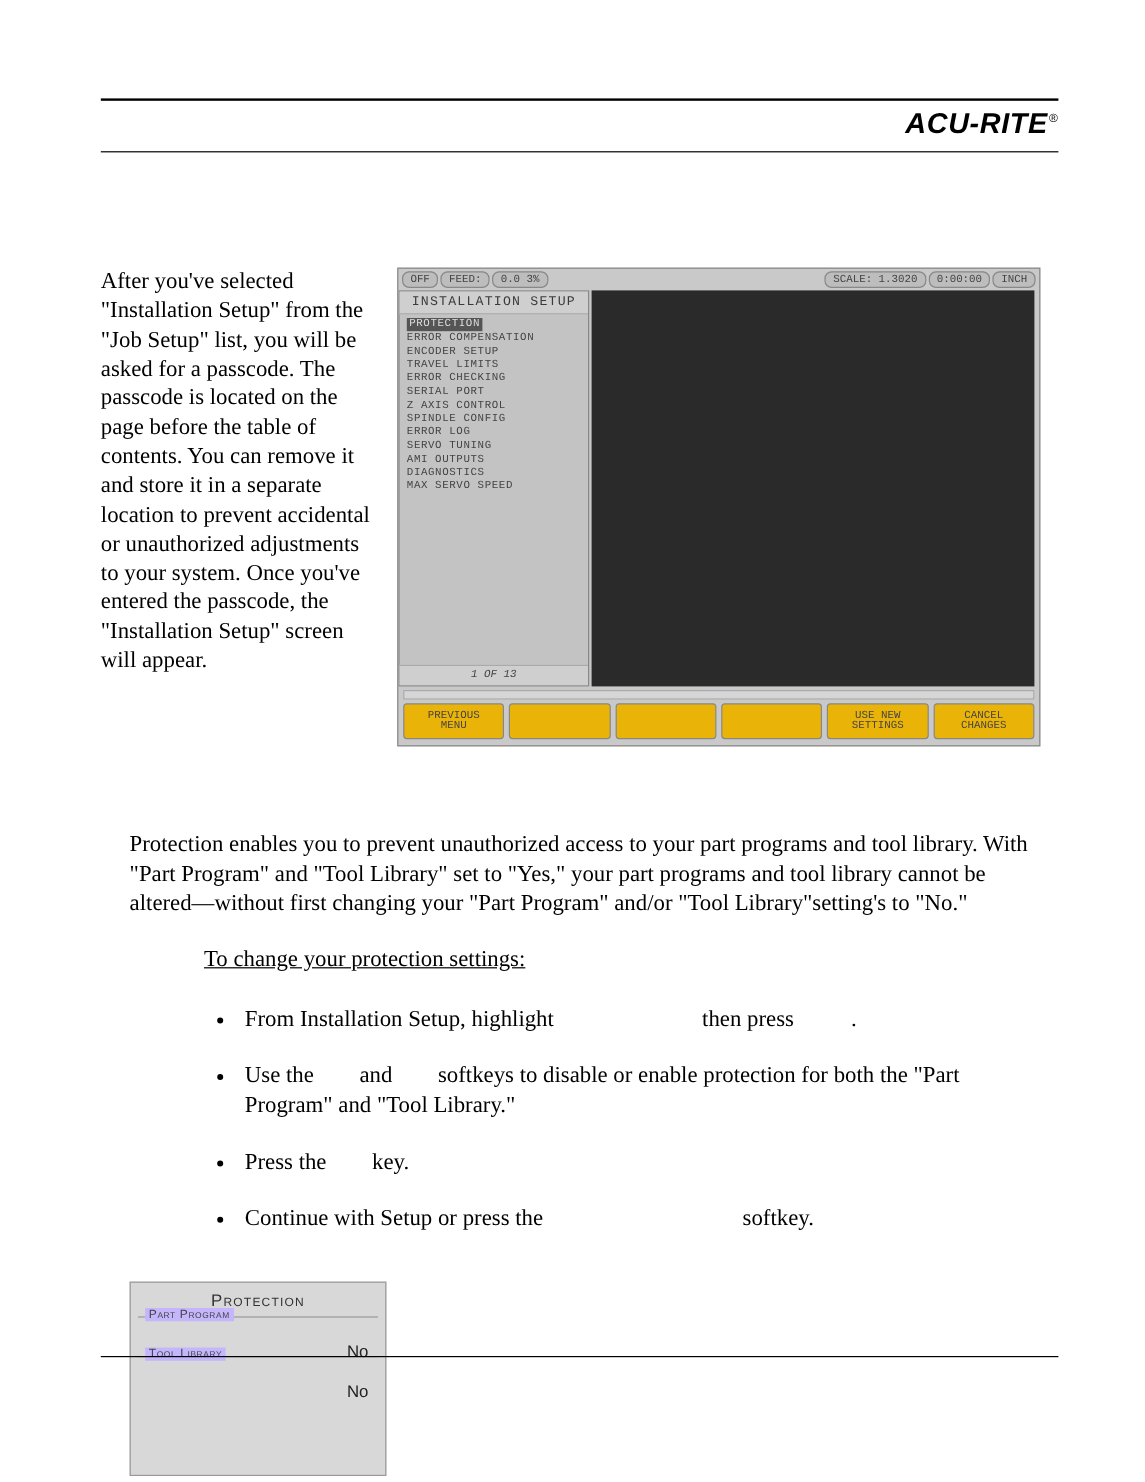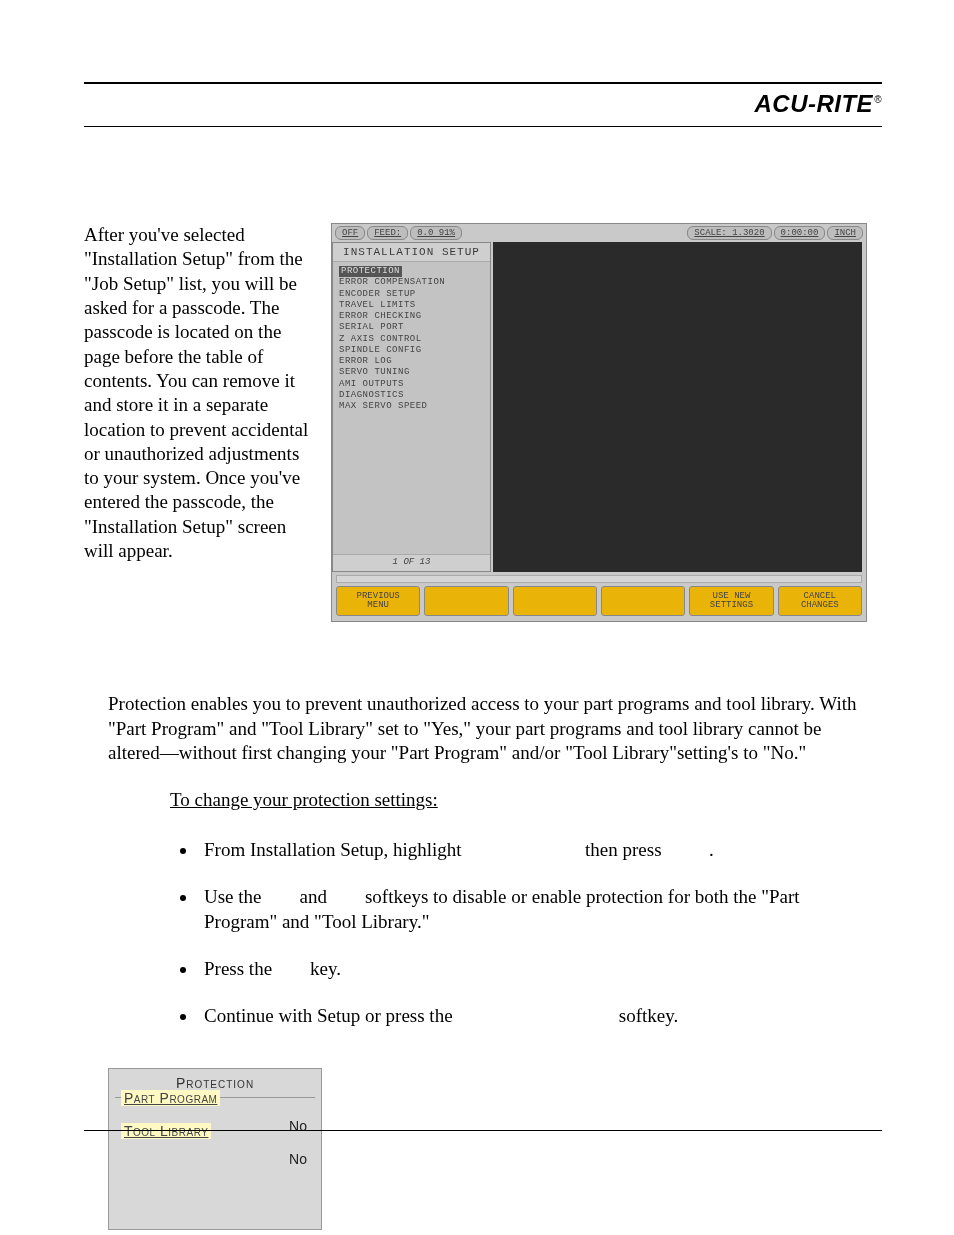--- a/index.html
+++ b/index.html
@@ -54,21 +54,21 @@
     border: 1px solid #888;
     font-family: "Courier New", monospace;
     font-size: 10px;
     color: #444;
   }
   .shot-top {
     display: flex;
     justify-content: space-between;
     padding: 2px 3px;
   }
-  .pill-row { display:flex; gap:2px;text-decoration:underline; }
+  .pill-row { display:flex; gap:2px; }
   .pill {
     background: #bdbdbd;
     border: 1px solid #888;
     border-radius: 6px;
     padding: 1px 6px;
     font-size: 9px;
     white-space: nowrap;
   }
   .shot-body {
     display: flex;
@@ -190,27 +190,26 @@
   .prot-field {
     position: relative;
     margin: 2px 6px 0 6px;
     border-top: 1px solid #999;
     height: 30px;
   }
   .prot-field .lab {
     position: absolute;
     top: -8px;
     left: 6px;
-    background: #fef9c3;
+    background: #c4b5fd;
     padding: 0 3px;
-    font-size: 14px;
+    font-size: 10px;
     font-variant: small-caps;
     letter-spacing: 0.5px;
     color: #444;
-    text-decoration: underline;
   }
   .prot-field .val {
     position: absolute;
     right: 8px;
     top: 20px;
     font-size: 14px;
     color: #222;
   }
   .prot-spacer { height: 68px; }
   
@@ -234,21 +233,21 @@
   <div class="thin-rule"></div>
 
   <div class="sec1">
     <div class="intro-text">After you've selected "Installation Setup" from the "Job Setup" list, you will be asked for a passcode. The passcode is located on the page before the table of contents. You can remove it and store it in a separate location to prevent accidental or unauthorized adjustments to your system. Once you've entered the passcode, the "Installation Setup" screen will appear.</div>
 
     <div class="shot">
       <div class="shot-top">
         <div class="pill-row">
           <div class="pill">OFF</div>
           <div class="pill">FEED:</div>
-          <div class="pill">0.0 91%</div>
+          <div class="pill">0.0 3%</div>
         </div>
         <div class="pill-row">
           <div class="pill">SCALE: 1.3020</div>
           <div class="pill">0:00:00</div>
           <div class="pill">INCH</div>
         </div>
       </div>
       <div class="shot-body">
         <div class="menu-panel">
           <div class="menu-title">INSTALLATION SETUP</div>

